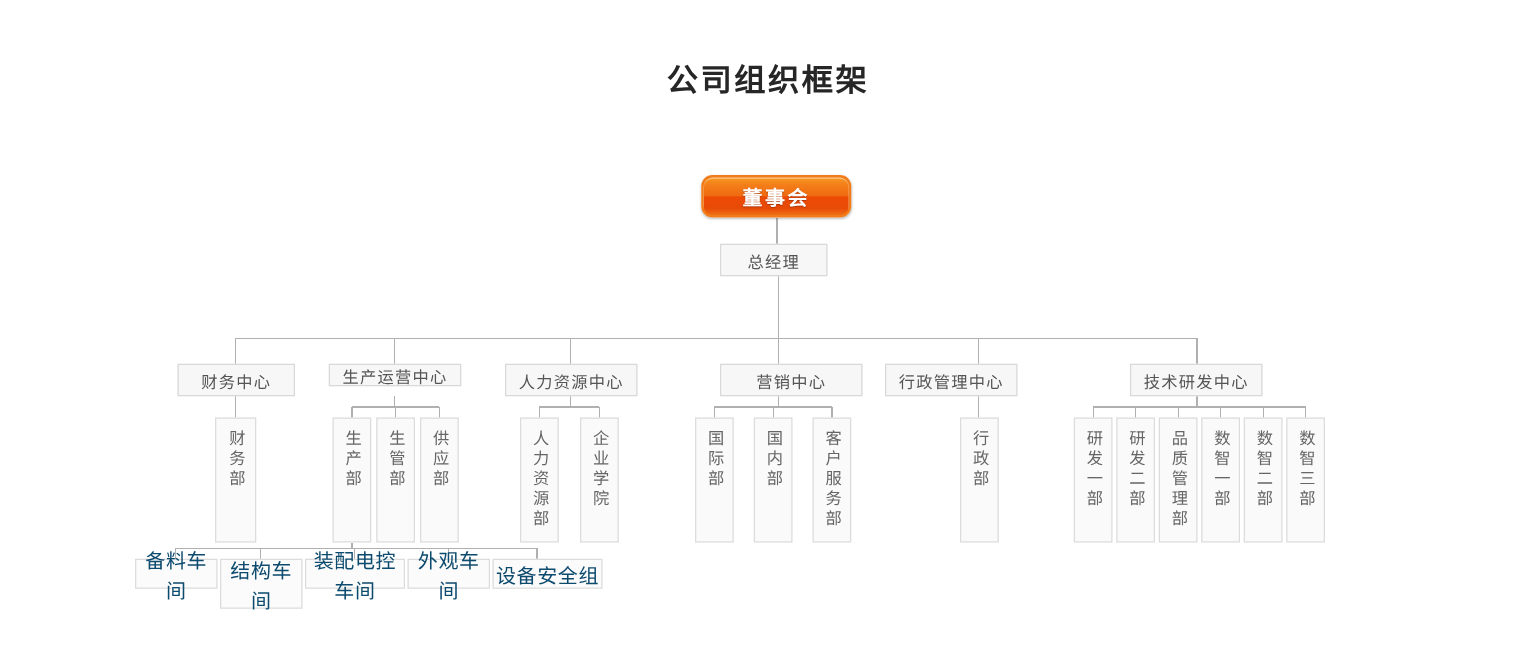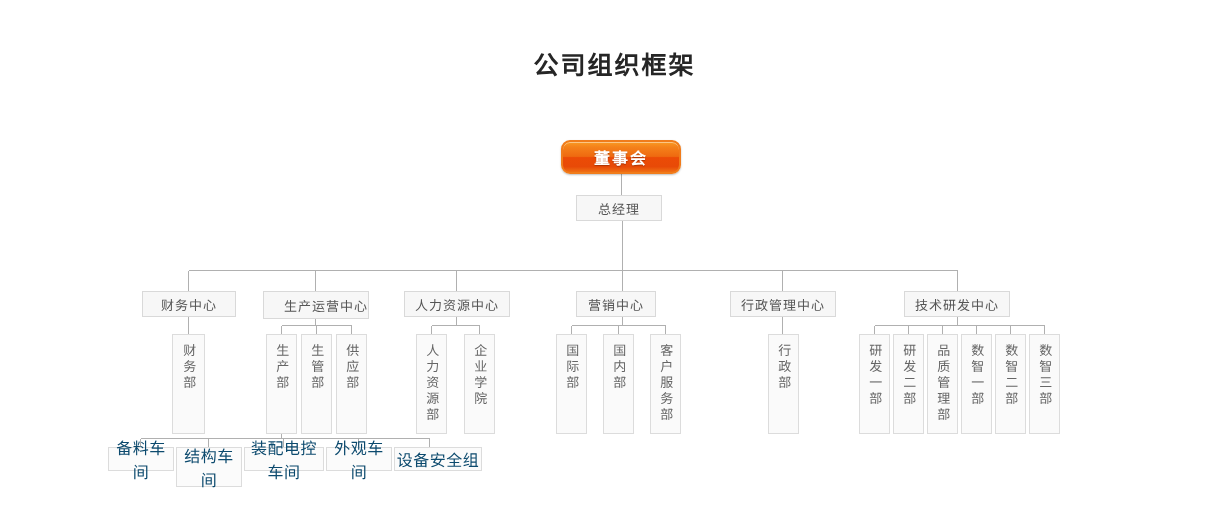--- a/index.html
+++ b/index.html
@@ -176,30 +176,30 @@
     <span>董事会</span>
   </div>
 
   <div class="node node-box" style="left:576px; top:195px; width:86px; height:26px;">
     <span>总经理</span>
   </div>
 
   <div class="node node-box" style="left:142px; top:291px; width:94px; height:26px;">
     <span>财务中心</span>
   </div>
-  <div class="node node-box" style="left:263px; top:291px; width:106px; height:28px;justify-content:flex-end;">
+  <div class="node node-box" style="left:263px; top:291px; width:106px; height:18px;">
     <span>生产运营中心</span>
   </div>
   <div class="node node-box" style="left:404px; top:291px; width:106px; height:26px;">
     <span>人力资源中心</span>
   </div>
-  <div class="node node-box" style="left:576px; top:291px; width:80px; height:26px;">
+  <div class="node node-box" style="left:576px; top:291px; width:114px; height:26px;">
     <span>营销中心</span>
   </div>
-  <div class="node node-box" style="left:730px; top:291px; width:106px; height:26px;">
+  <div class="node node-box" style="left:708px; top:291px; width:106px; height:26px;">
     <span>行政管理中心</span>
   </div>
   <div class="node node-box" style="left:904px; top:291px; width:106px; height:26px;">
     <span>技术研发中心</span>
   </div>
 
   <div class="node node-vert" style="left:172px; top:334px; width:33px; height:100px;">
     <span class="vtext">财务部</span>
   </div>
 

